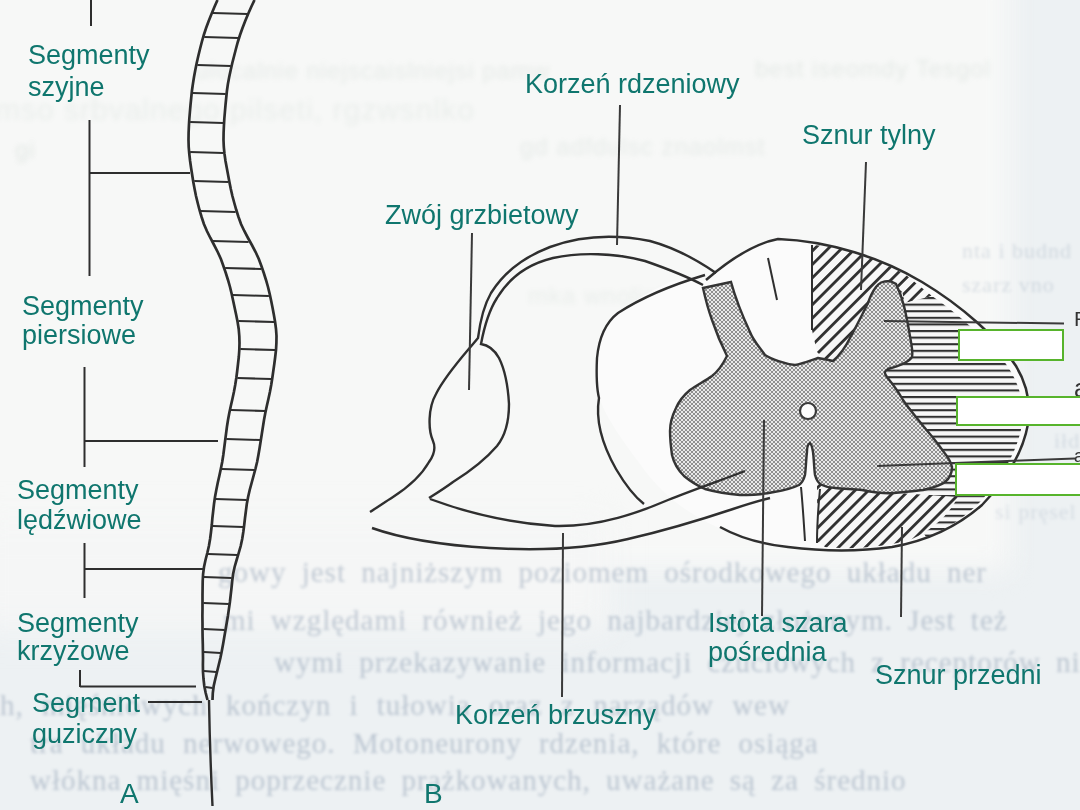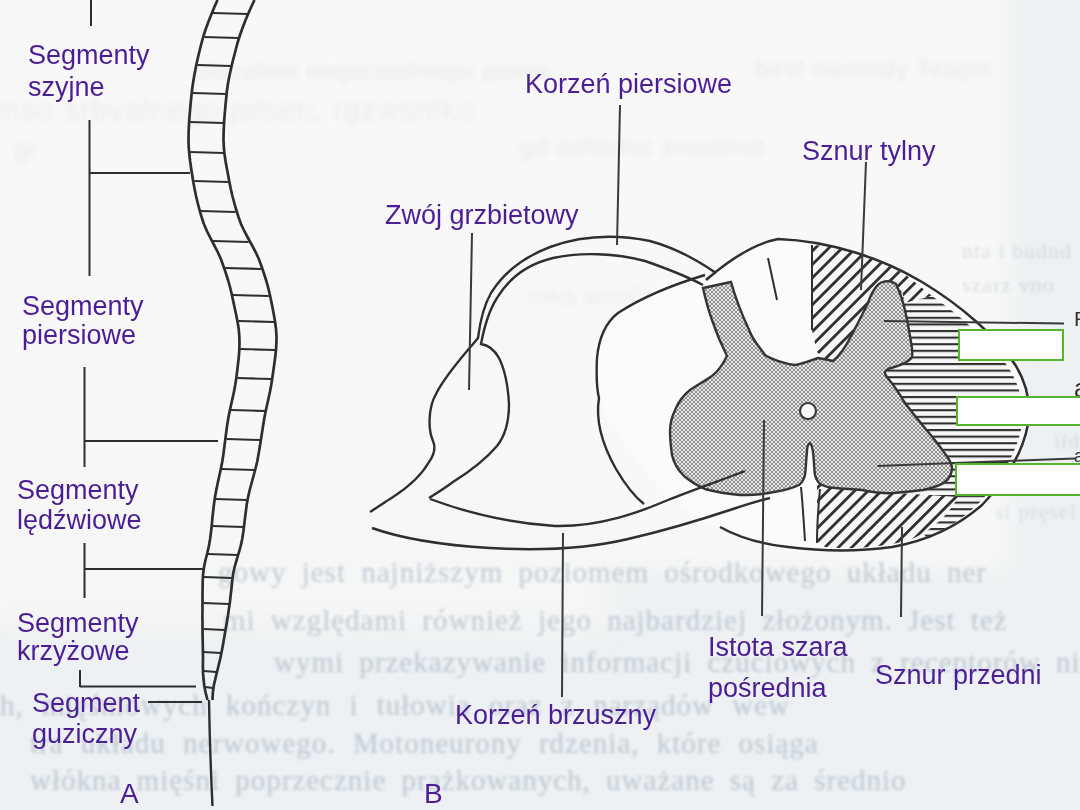--- a/index.html
+++ b/index.html
@@ -4,21 +4,21 @@
 <style>
 html,body{margin:0;padding:0;}
 body{width:1080px;height:810px;overflow:hidden;position:relative;
  font-family:"Liberation Sans",sans-serif;
  background:#edf1f3;}
 .bg1{position:absolute;left:-30px;top:-30px;width:1040px;height:600px;background:#f7f8f7;filter:blur(14px);}
 .bg2{position:absolute;left:-30px;top:520px;width:640px;height:110px;background:#f5f6f6;filter:blur(16px);}
 .bleed{position:absolute;color:rgba(116,134,160,0.40);font-family:"Liberation Serif",serif;font-size:22px;letter-spacing:1px;filter:blur(1.7px);white-space:nowrap;}
 .bleedg{position:absolute;color:rgba(140,162,150,0.3);font-size:24px;letter-spacing:1px;filter:blur(2.4px);white-space:nowrap;}
 svg{position:absolute;left:0;top:0;filter:blur(0.35px);}
-.lbl{position:absolute;color:#4c1d95;font-size:27px;line-height:30px;white-space:nowrap;}
+.lbl{position:absolute;color:#0f766e;font-size:27px;line-height:30px;white-space:nowrap;}
 .gbox{position:absolute;background:#fff;border:2px solid #57b42c;box-sizing:border-box;}
 </style>
 </head>
 <body>
 <div class="bg1"></div>
 <div class="bg2"></div>
 
 <div class="bleedg" style="left:195px;top:57px;opacity:.5">ulocalnie niejscaislniejsi pamw</div>
 <div class="bleedg" style="left:755px;top:55px;opacity:.55">best iseomdy Tesgol</div>
 <div class="bleedg" style="left:-5px;top:93px;font-size:30px;opacity:.4">mso srbvalnego pilseti, rgzwsnlko</div>
@@ -285,22 +285,22 @@
 </g>
 </svg>
 
 <div class="lbl" style="left:28px;top:39px;line-height:32px">Segmenty<br>szyjne</div>
 <div class="lbl" style="left:22px;top:292px;line-height:29px">Segmenty<br>piersiowe</div>
 <div class="lbl" style="left:17px;top:475px;line-height:30px">Segmenty<br>lędźwiowe</div>
 <div class="lbl" style="left:17px;top:609px;line-height:28px">Segmenty<br>krzyżowe</div>
 <div class="lbl" style="left:32px;top:688px;line-height:31px">Segment<br>guziczny</div>
 <div class="lbl" style="left:120px;top:779px;font-size:28px">A</div>
 <div class="lbl" style="left:424px;top:779px;font-size:28px">B</div>
-<div class="lbl" style="left:525px;top:69px">Korzeń piersiowe</div>
-<div class="lbl" style="left:802px;top:136px">Sznur tylny</div>
+<div class="lbl" style="left:525px;top:69px">Korzeń rdzeniowy</div>
+<div class="lbl" style="left:802px;top:120px">Sznur tylny</div>
 <div class="lbl" style="left:385px;top:200px">Zwój grzbietowy</div>
-<div class="lbl" style="left:708px;top:627px;line-height:41px">Istota szara<br>pośrednia</div>
+<div class="lbl" style="left:708px;top:609px;line-height:29px">Istota szara<br>pośrednia</div>
 <div class="lbl" style="left:875px;top:660px">Sznur przedni</div>
 <div class="lbl" style="left:455px;top:700px">Korzeń brzuszny</div>
 
 <div class="gbox" style="left:958px;top:329px;width:106px;height:32px"></div>
 <div class="gbox" style="left:956px;top:396px;width:132px;height:30px"></div>
 <div class="gbox" style="left:955px;top:463px;width:133px;height:33px"></div>
 
 </body></html>

